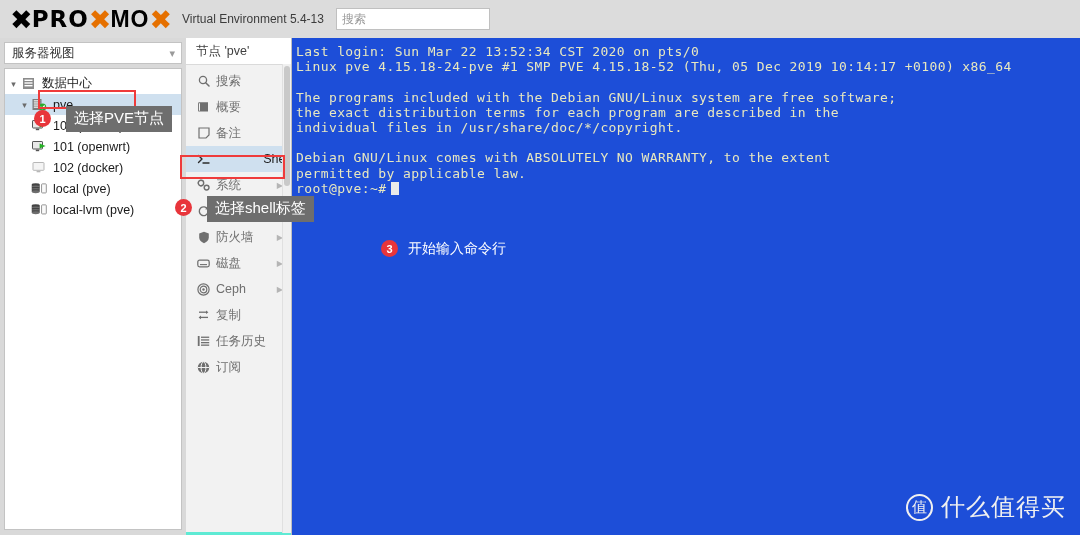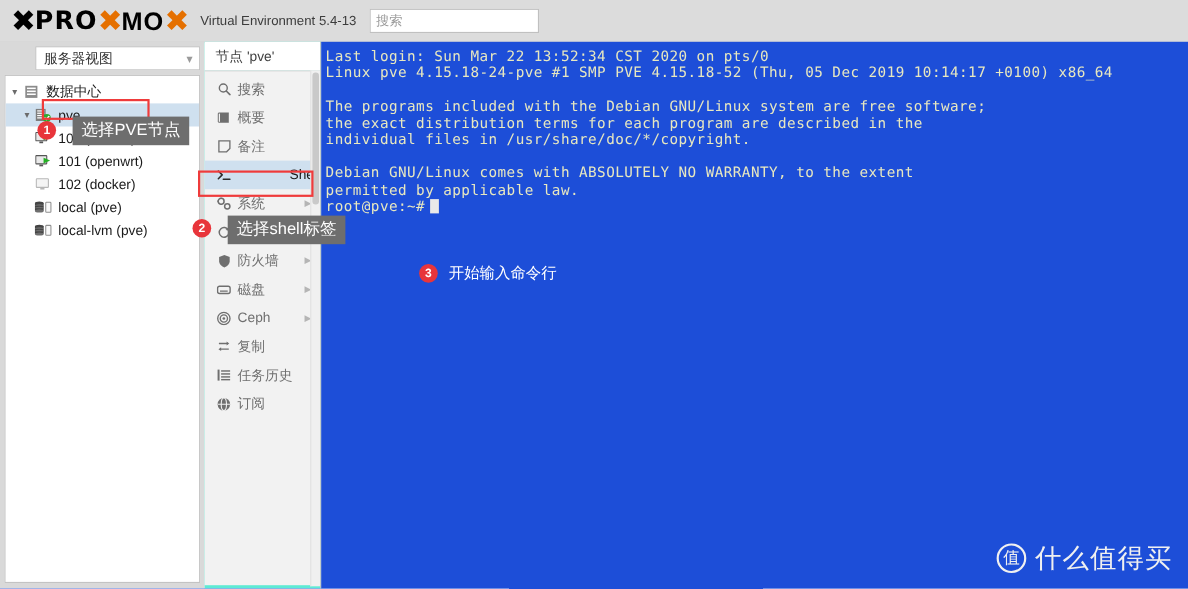--- a/index.html
+++ b/index.html
@@ -44,21 +44,21 @@
   #leftpanel{
     position:absolute;left:0;top:38px;width:186px;height:497px;
     background:#d9d9d9;
     box-sizing:border-box;
     padding:4px 4px 0 4px;
   }
   #viewselect{
     height:22px;background:#fff;border:1px solid #c3c3c3;
     display:flex;align-items:center;justify-content:space-between;
     padding:0 6px 0 7px;box-sizing:border-box;
-    font-size:12.5px;color:#333;margin-left:28px;
+    font-size:12.5px;color:#333;
   }
   #viewselect .chev{color:#9a9a9a;font-size:11px;}
   #treebox{
     margin-top:4px;background:#fff;border:1px solid #c3c3c3;
     height:462px;box-sizing:border-box;overflow:hidden;
     position:relative;padding-top:4px;
   }
   .trow{
     height:21px;display:flex;align-items:center;
     font-size:12.5px;color:#1a1a1a;white-space:nowrap;

